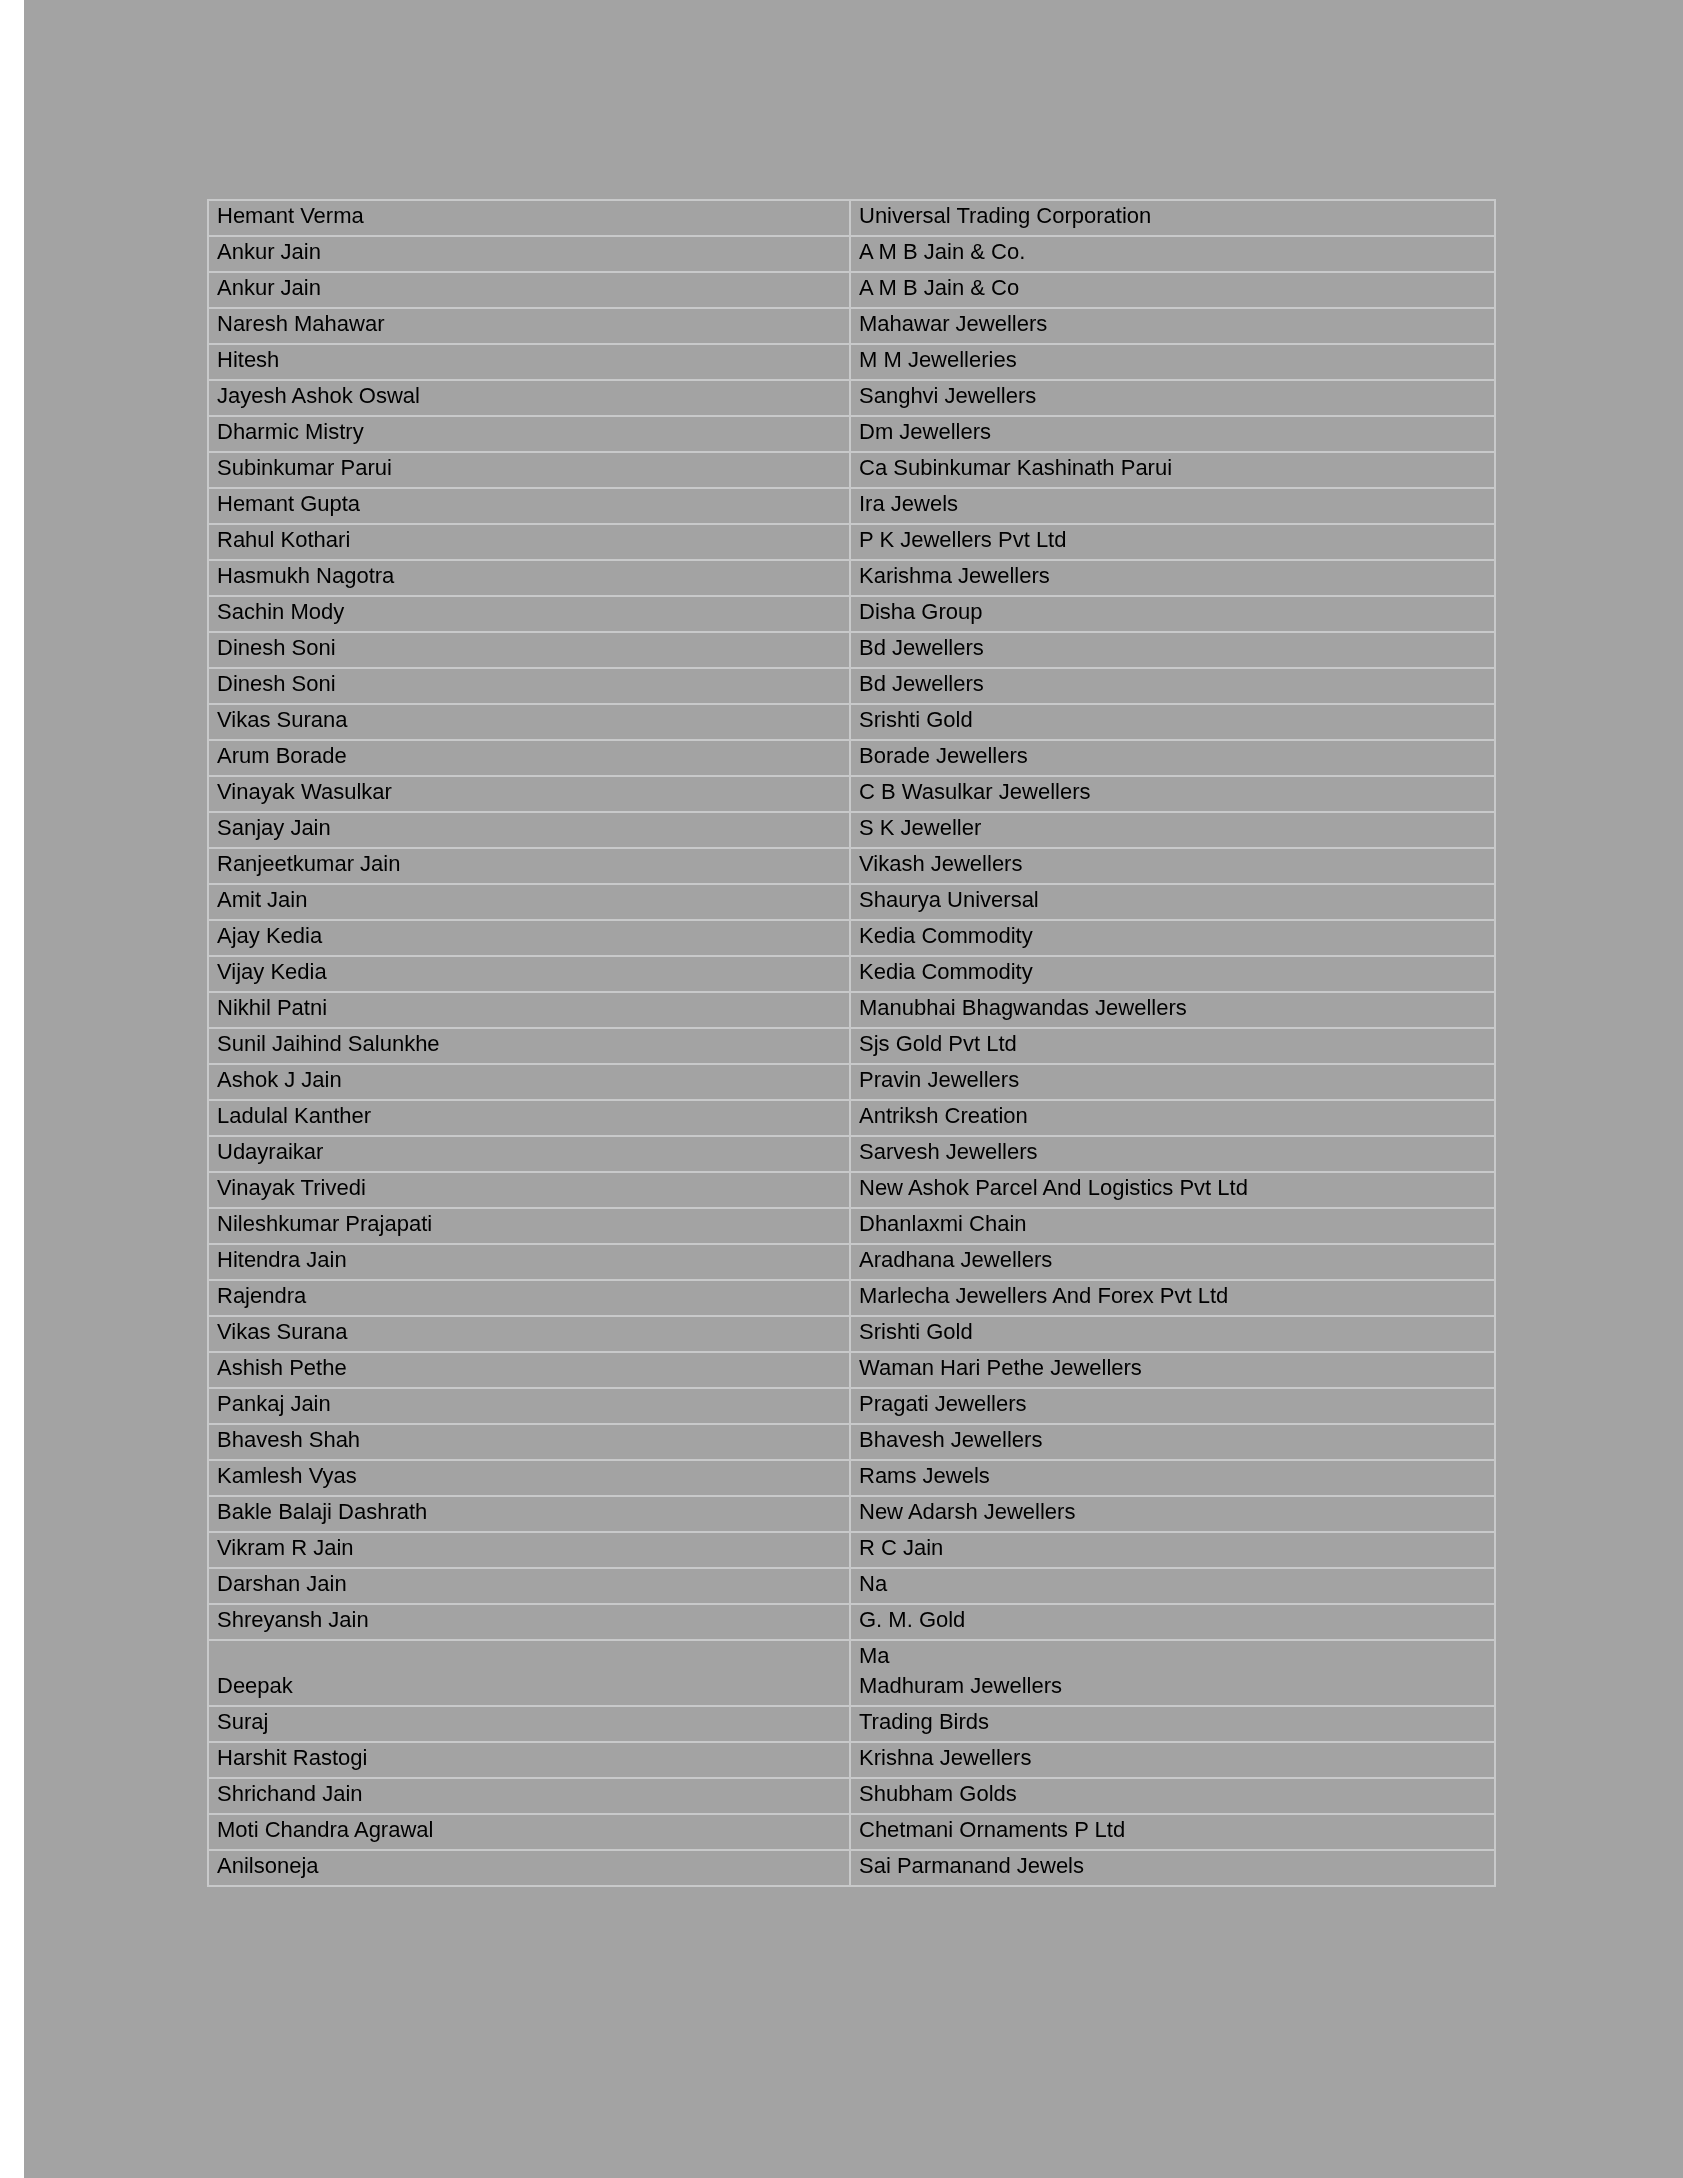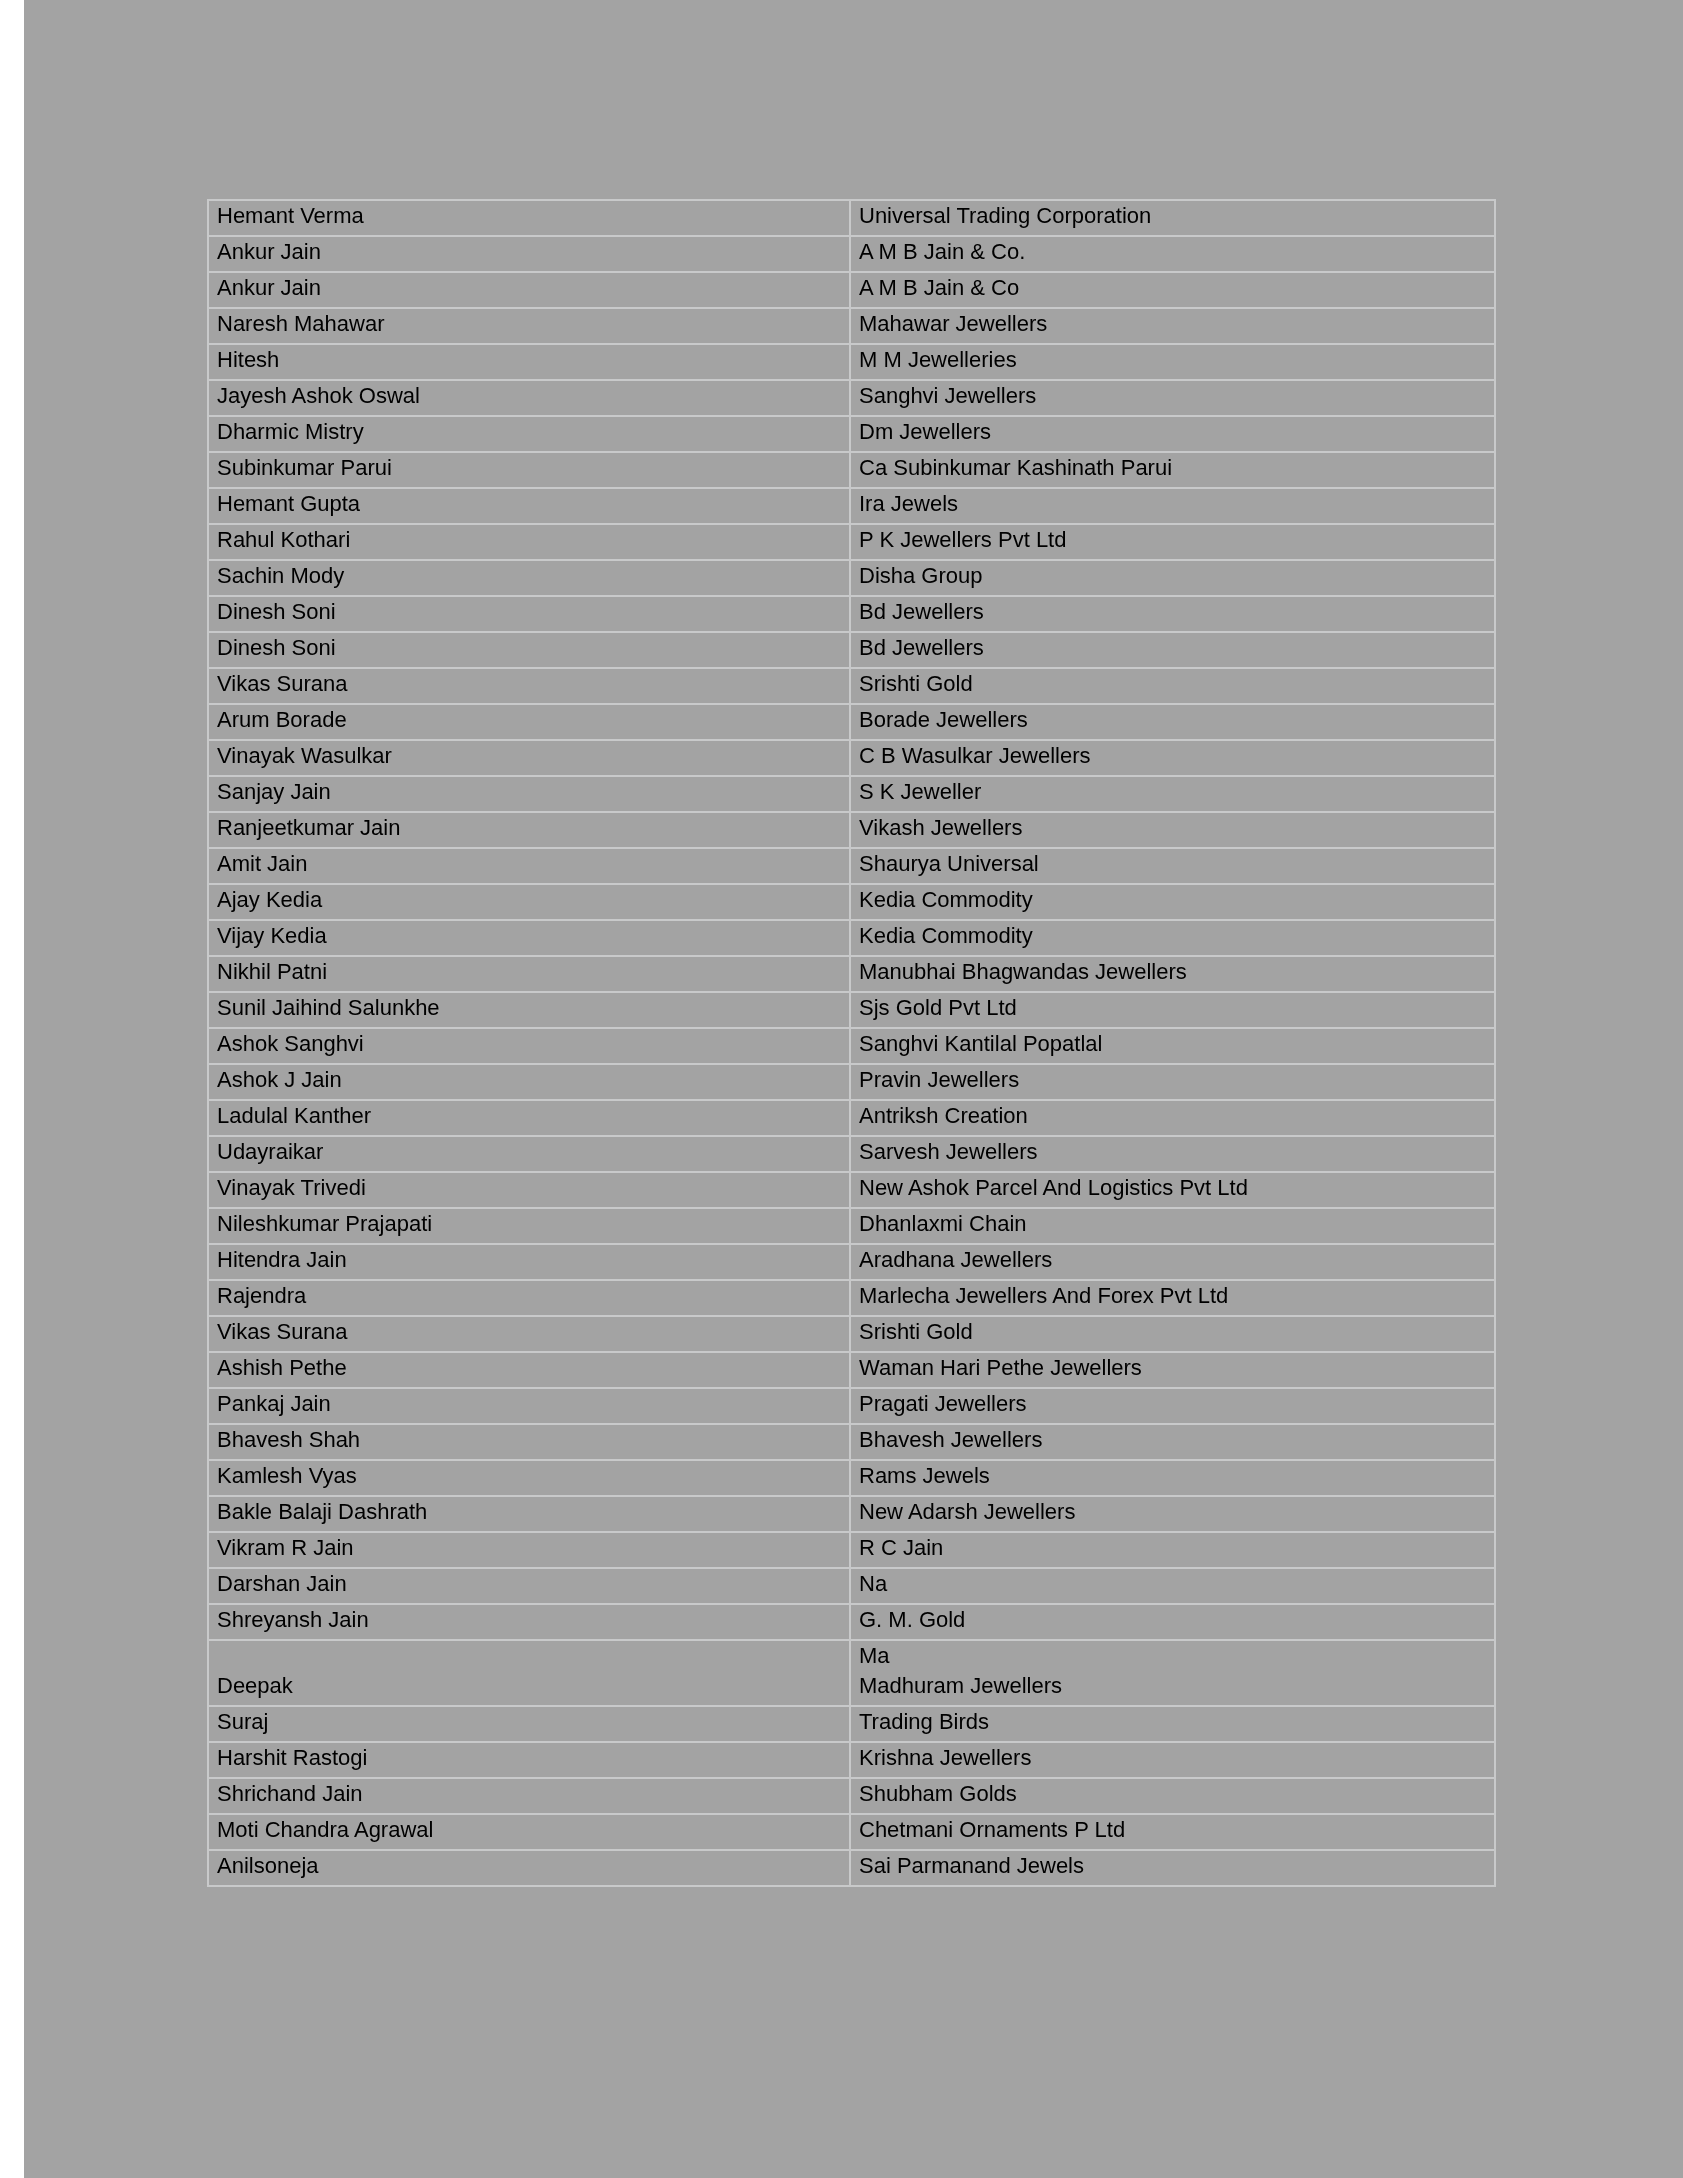--- a/index.html
+++ b/index.html
@@ -87,20 +87,24 @@
   </tr>
         <tr>
     <td>Hemant Gupta</td>
     <td>Ira Jewels</td>
   </tr>
         <tr>
     <td>Rahul Kothari</td>
     <td>P K Jewellers Pvt Ltd</td>
   </tr>
         <tr>
+    <td>Hasmukh Nagotra</td>
+    <td>Karishma Jewellers</td>
+  </tr>
+        <tr>
     <td>Sachin Mody</td>
     <td>Disha Group</td>
   </tr>
         <tr>
     <td>Dinesh Soni</td>
     <td>Bd Jewellers</td>
   </tr>
         <tr>
     <td>Dinesh Soni</td>
     <td>Bd Jewellers</td>
@@ -137,24 +141,20 @@
     <td>Vijay Kedia</td>
     <td>Kedia Commodity</td>
   </tr>
         <tr>
     <td>Nikhil Patni</td>
     <td>Manubhai Bhagwandas Jewellers</td>
   </tr>
         <tr>
     <td>Sunil Jaihind Salunkhe</td>
     <td>Sjs Gold Pvt Ltd</td>
-  </tr>
-        <tr>
-    <td>Ashok Sanghvi</td>
-    <td>Sanghvi Kantilal Popatlal</td>
   </tr>
         <tr>
     <td>Ashok J Jain</td>
     <td>Pravin Jewellers</td>
   </tr>
         <tr>
     <td>Ladulal Kanther</td>
     <td>Antriksh Creation</td>
   </tr>
         <tr>

